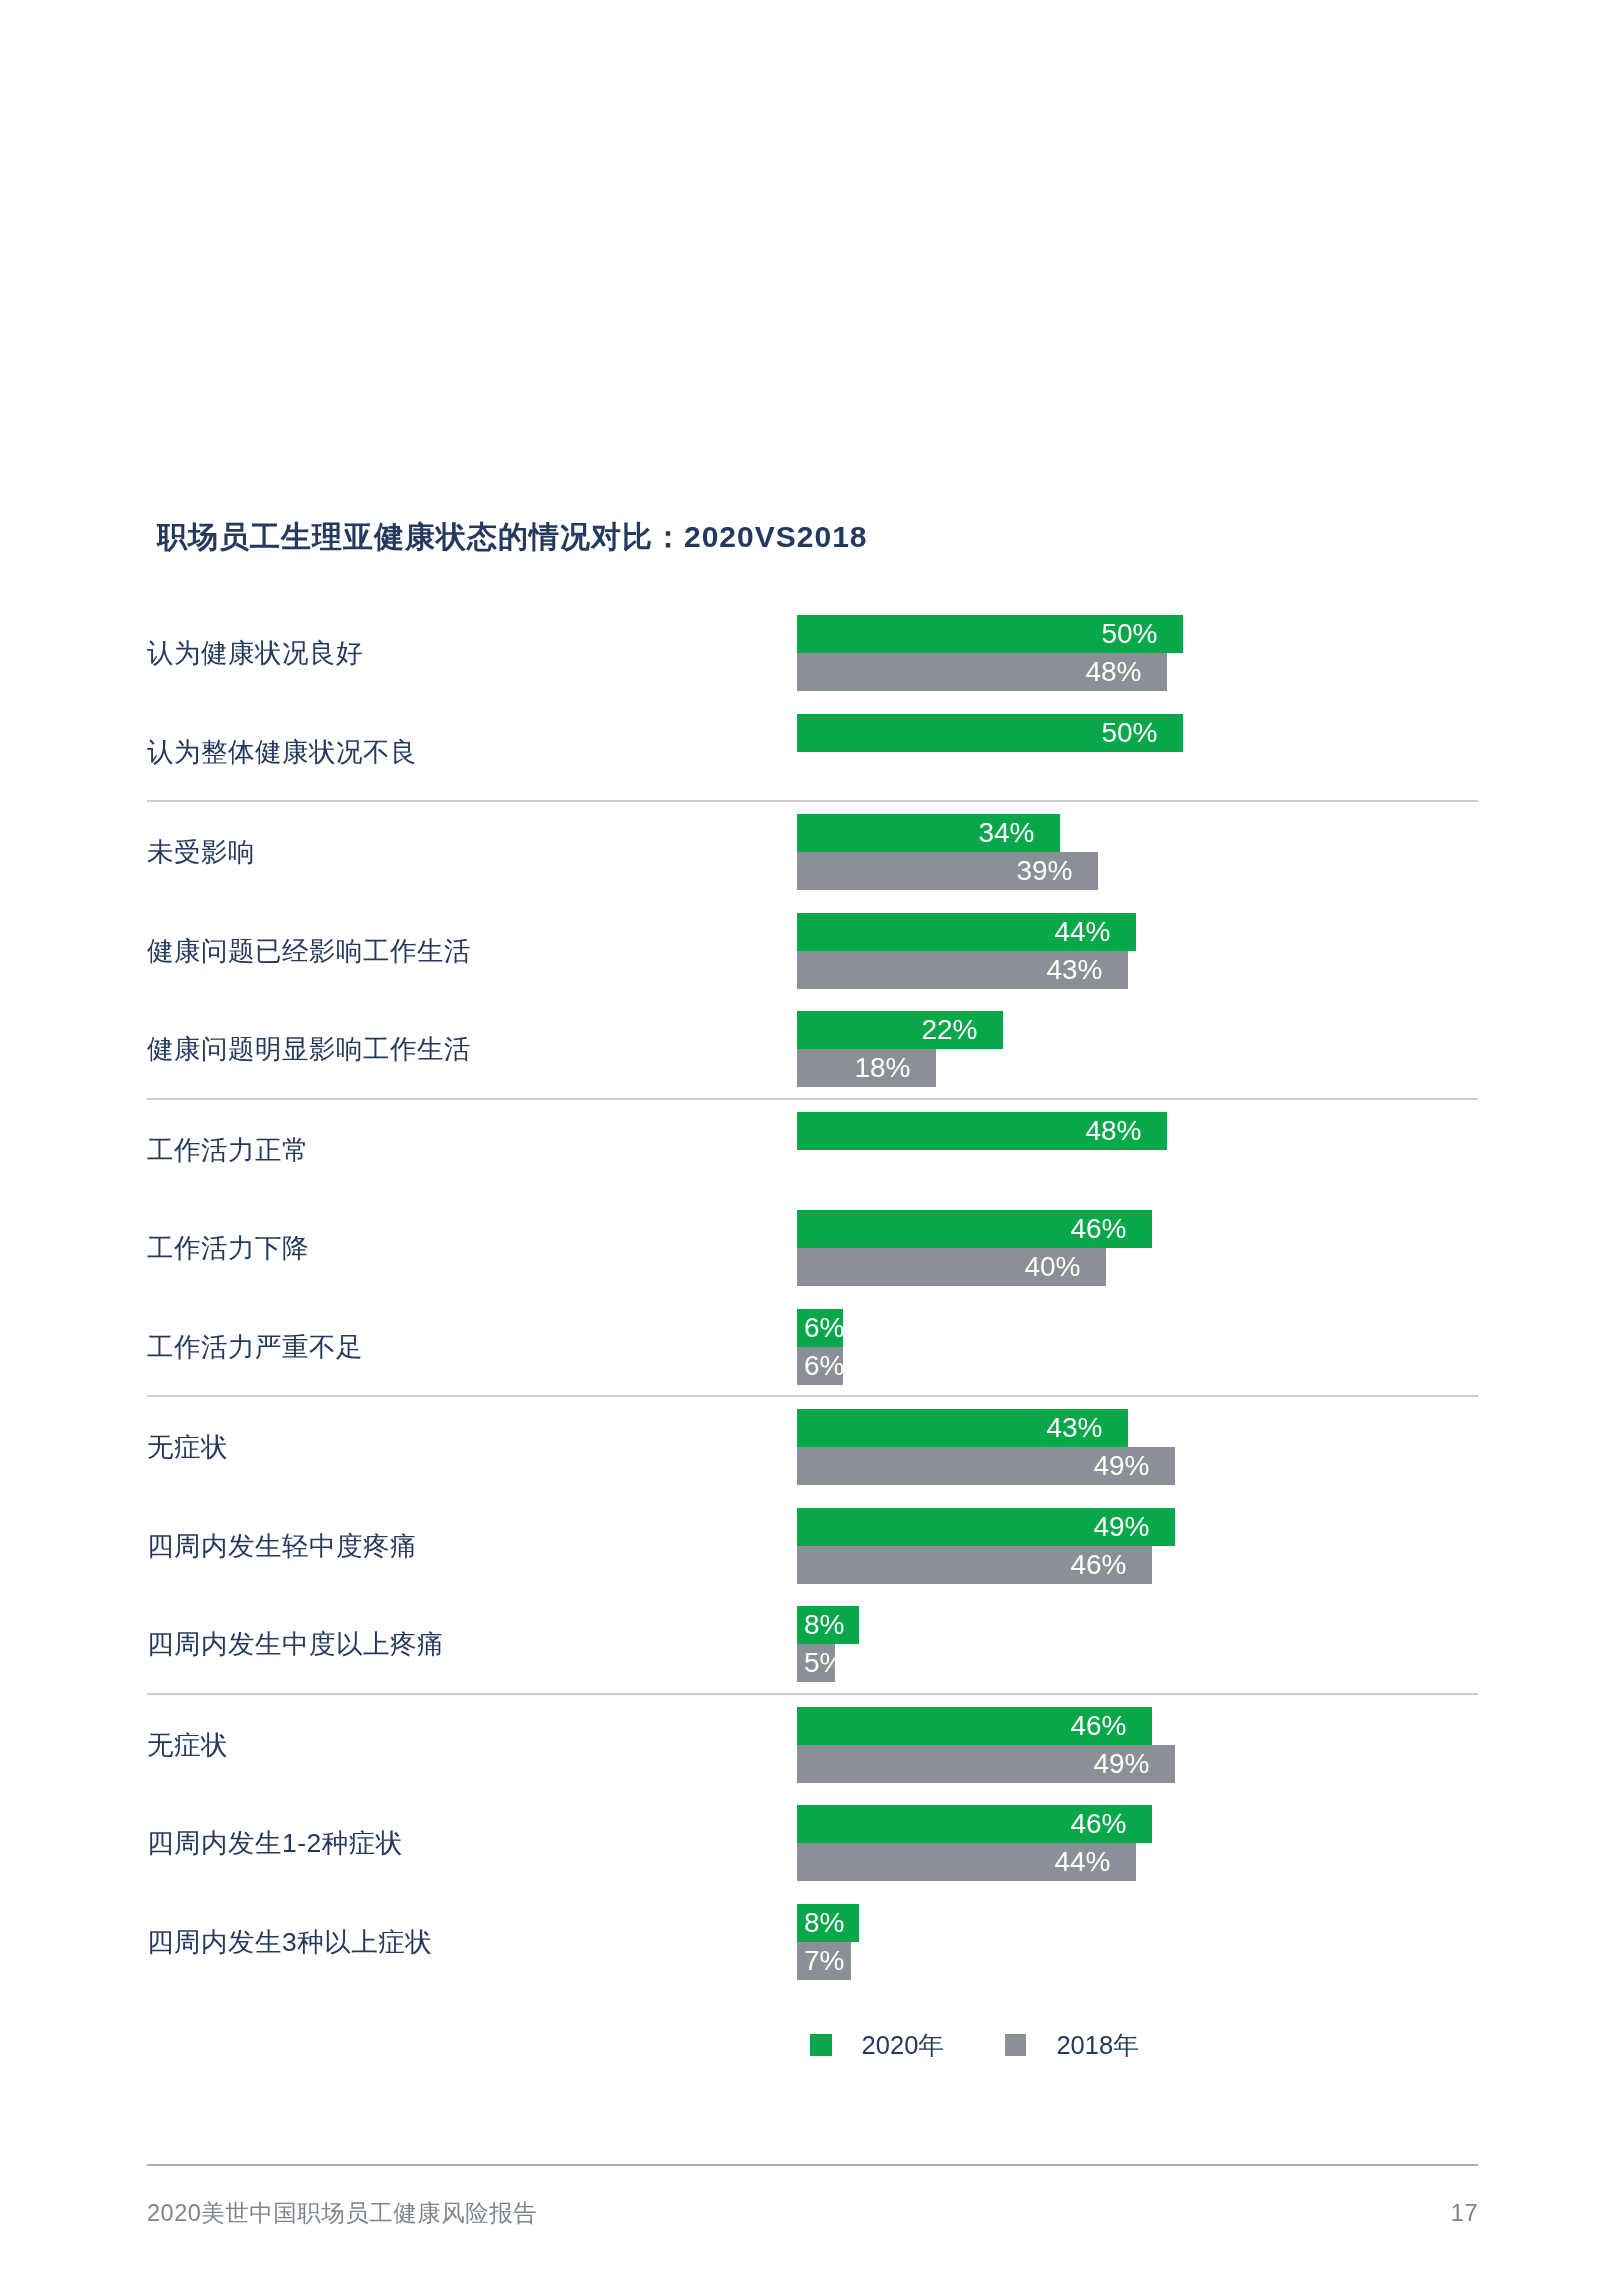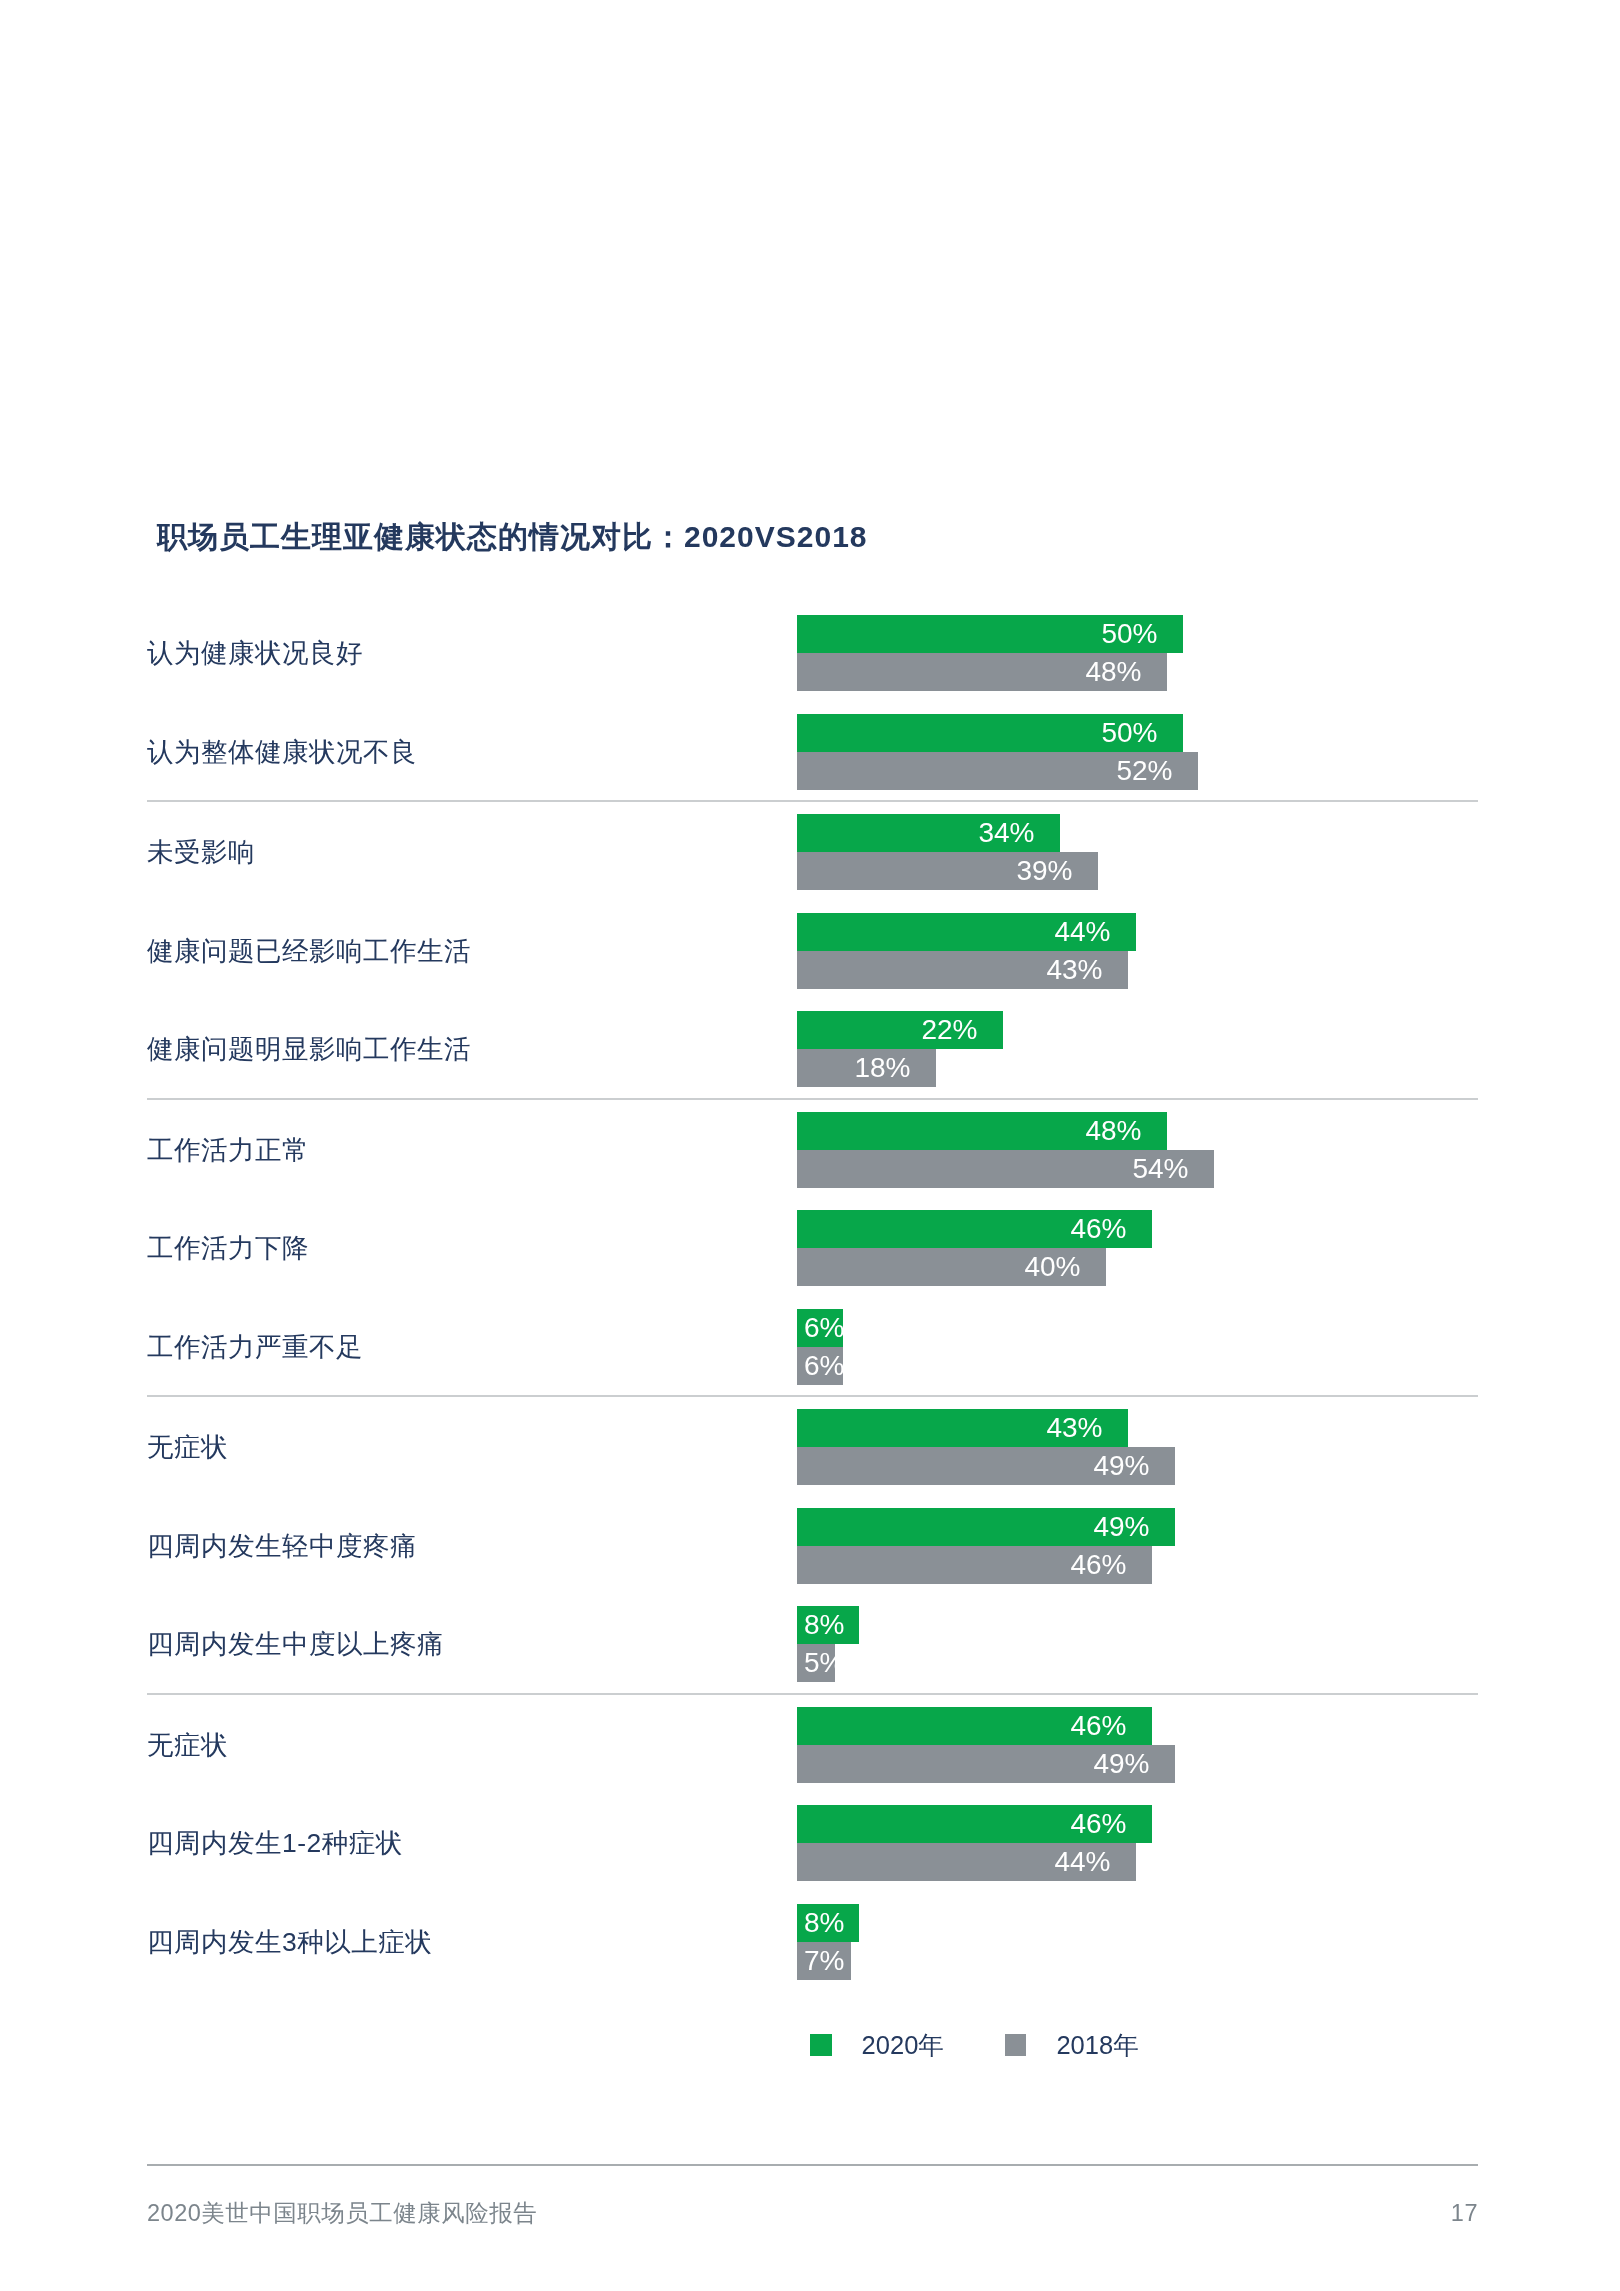--- a/index.html
+++ b/index.html
@@ -68,23 +68,20 @@
                 <span>48%</span>
               </div>
             </div>
           </div>
           <div class="row">
             <div class="row-label">认为整体健康状况不良</div>
             <div class="bars">
               <div class="bar green" style="width: 386px;">
                 <span>50%</span>
               </div>
-              <div class="bar gray" style="width: 401px;">
-                <span>52%</span>
-              </div>
             </div>
           </div>
         </div>
         <div class="chart-group">
           <div class="row">
             <div class="row-label">未受影响</div>
             <div class="bars">
               <div class="bar green" style="width: 263px;">
                 <span>34%</span>
               </div>
@@ -115,23 +112,20 @@
               </div>
             </div>
           </div>
         </div>
         <div class="chart-group">
           <div class="row">
             <div class="row-label">工作活力正常</div>
             <div class="bars">
               <div class="bar green" style="width: 370px;">
                 <span>48%</span>
-              </div>
-              <div class="bar gray" style="width: 417px;">
-                <span>54%</span>
               </div>
             </div>
           </div>
           <div class="row">
             <div class="row-label">工作活力下降</div>
             <div class="bars">
               <div class="bar green" style="width: 355px;">
                 <span>46%</span>
               </div>
               <div class="bar gray" style="width: 309px;">

